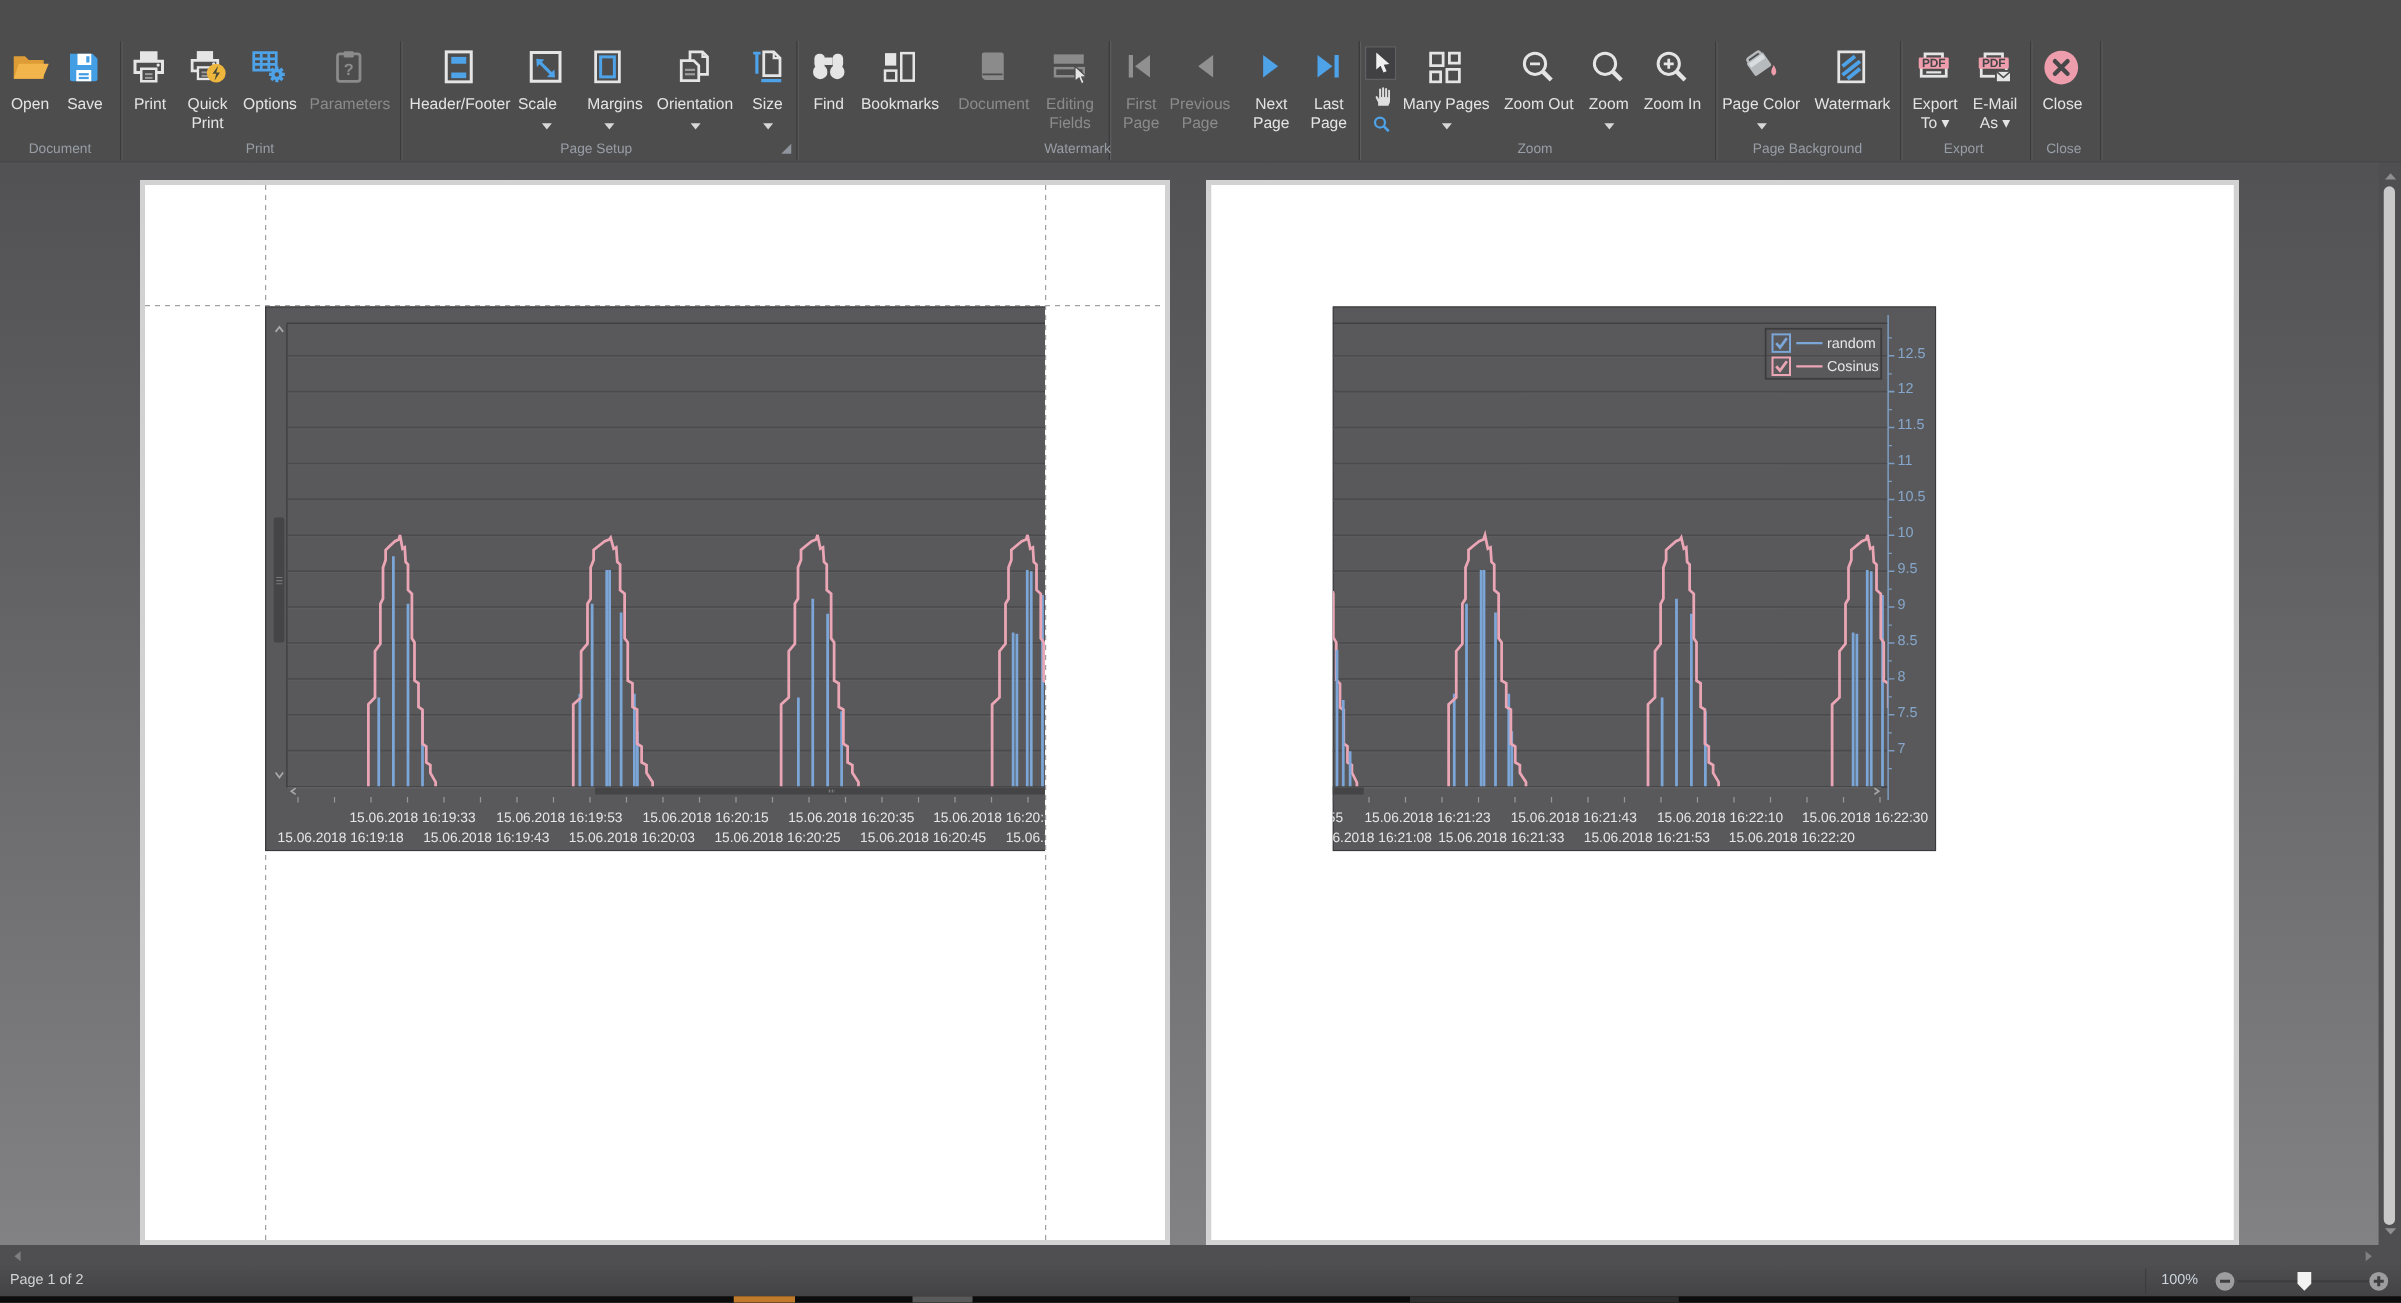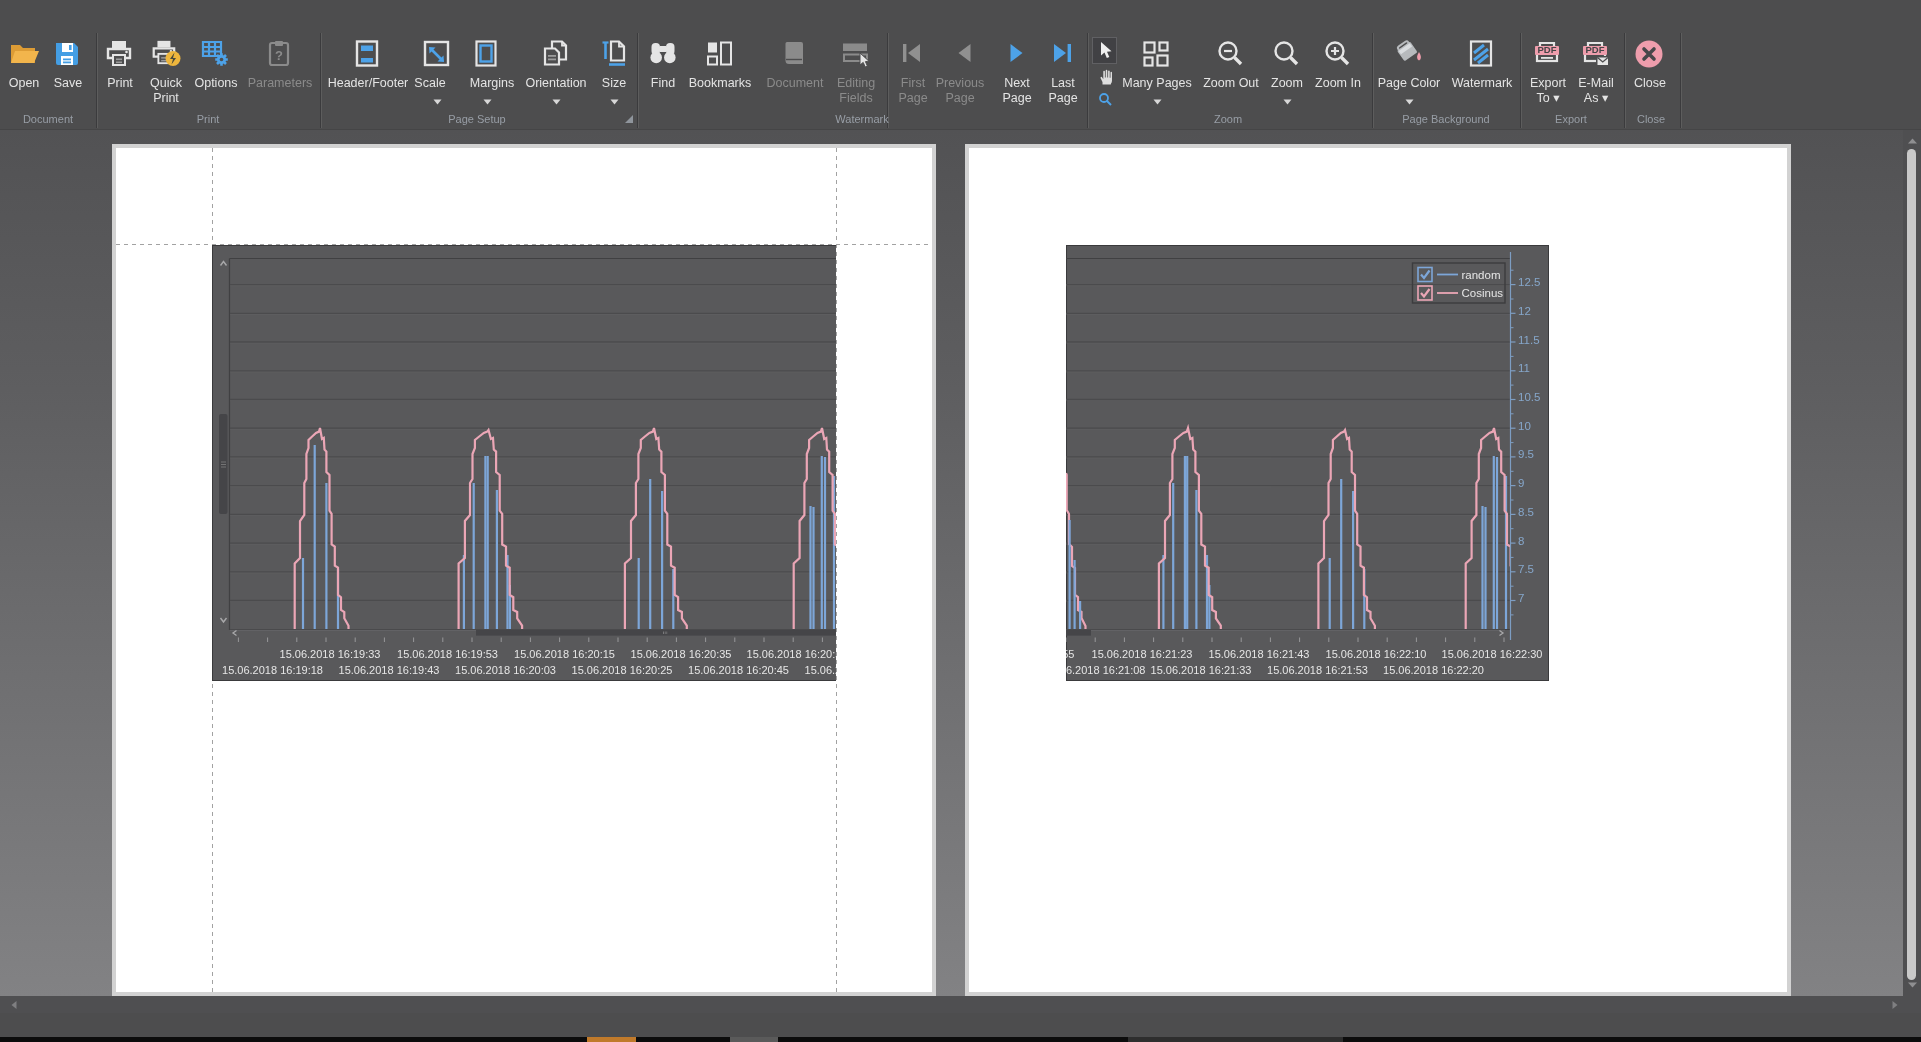--- a/index.html
+++ b/index.html
@@ -511,17 +511,31 @@
 <div class="abs" style="left:4px;top:19px;width:9px;height:831px;background:#c9c9c9;border-radius:5px"></div>
 </div>
 <div class="abs" style="left:0;top:996px;width:1921px;height:17px;background:#4f4f51">
 <svg class="abs" style="left:10px;top:4px" width="8" height="10" viewBox="0 0 8 10">
         <path d="M6.5 1 L1.5 5 L6.5 9 Z" fill="#7f7f81"></path>
       </svg>
 <svg class="abs" style="left:1891px;top:4px" width="8" height="10" viewBox="0 0 8 10">
         <path d="M1.5 1 L6.5 5 L1.5 9 Z" fill="#7f7f81"></path>
       </svg>
 </div>
+<div class="abs" style="left:0;top:1013px;width:1921px;height:24px;background:linear-gradient(180deg,#4e4e50,#434345)">
+<div class="abs" style="left:8px;top:5px;font-size:11.5px;color:#d0d3d6">Page 1 of 2</div>
+<div class="abs" style="left:1716px;top:2px;width:1px;height:20px;background:#3c3c3e"></div>
+<div class="abs" style="left:1729px;top:5px;font-size:11.5px;color:#ccd5dd">100%</div>
+<svg class="abs" style="left:1772px;top:4px" width="141" height="16" viewBox="0 0 141 16">
+<line x1="18" y1="8" x2="130" y2="8" stroke="#3e3e40" stroke-width="2"></line>
+<circle cx="8" cy="8" r="7.5" fill="#9d9d9f"></circle>
+        <rect x="4" y="6.8" width="8" height="2.4" fill="#3f3f41"></rect>
+<circle cx="131" cy="8" r="7.5" fill="#9d9d9f"></circle>
+        <rect x="127" y="6.8" width="8" height="2.4" fill="#3f3f41"></rect>
+        <rect x="129.8" y="4" width="2.4" height="8" fill="#3f3f41"></rect>
+<path d="M66 0.5 L77 0.5 L77 10 L71.5 15.5 L66 10 Z" fill="#f2f2f2"></path>
+</svg>
+</div>
 <div class="abs" style="left:0;top:1037px;width:1921px;height:5px;background:#0c0c0c">
 <div class="abs" style="left:587px;top:0;width:49px;height:5px;background:#c07a2b"></div>
 <div class="abs" style="left:730px;top:0;width:48px;height:5px;background:#5a5a5a"></div>
 <div class="abs" style="left:1128px;top:0;width:215px;height:5px;background:#2e2e2e"></div>
 </div>
 </div>
 </body></html>

